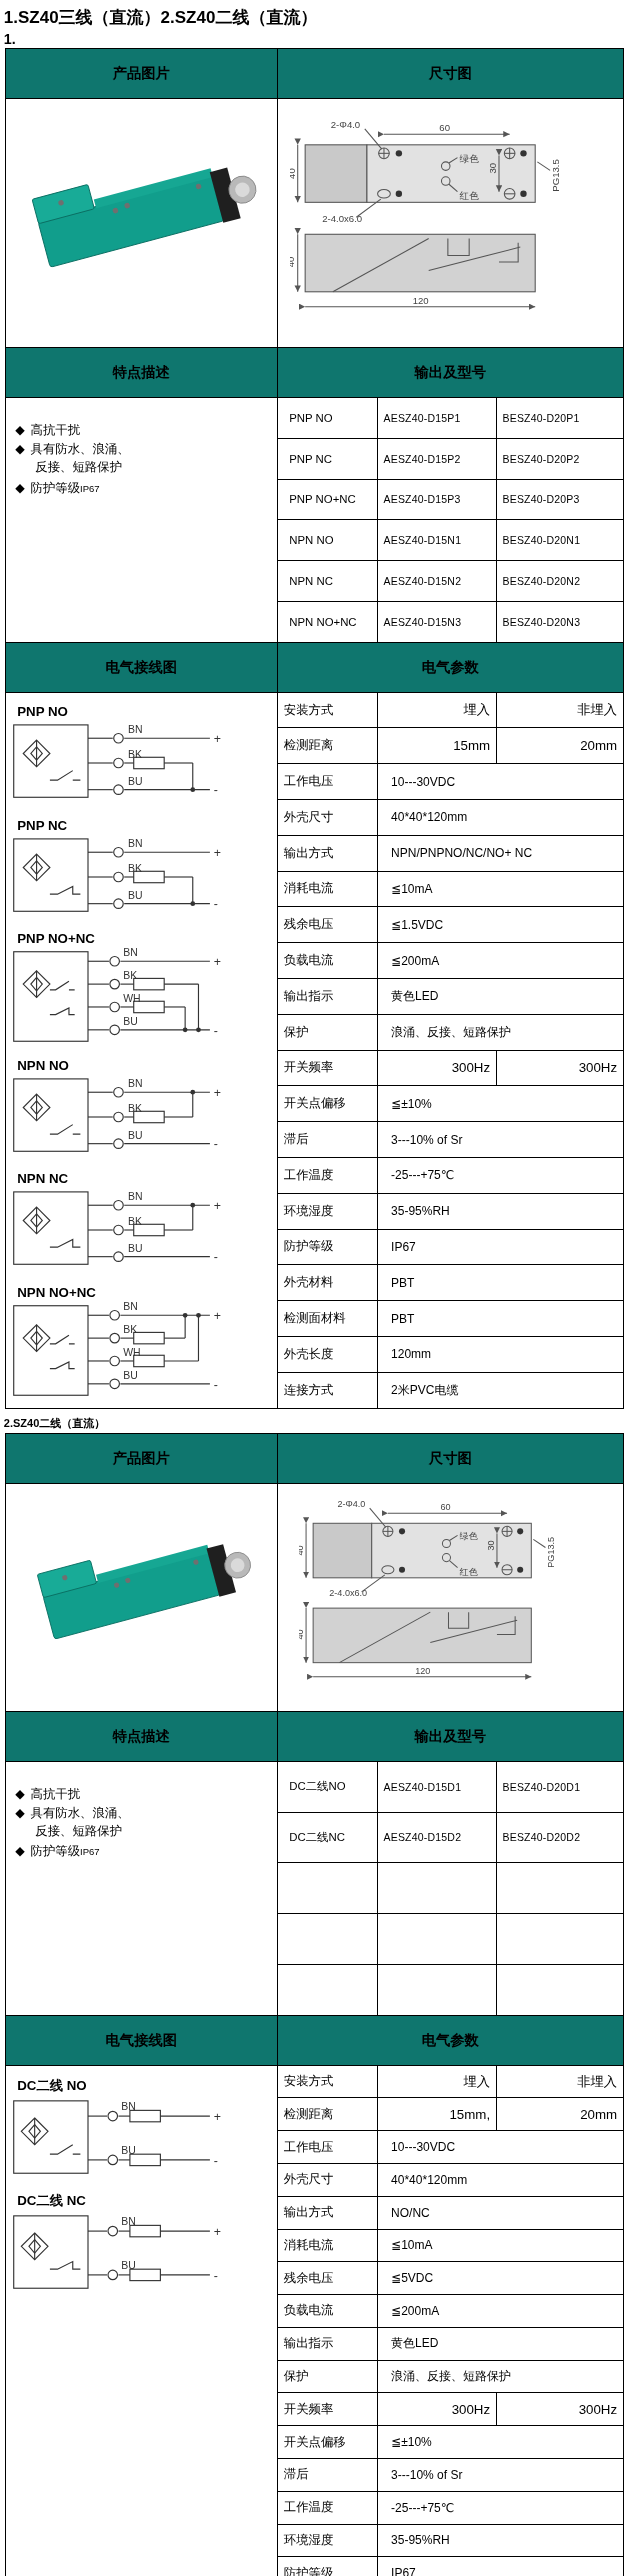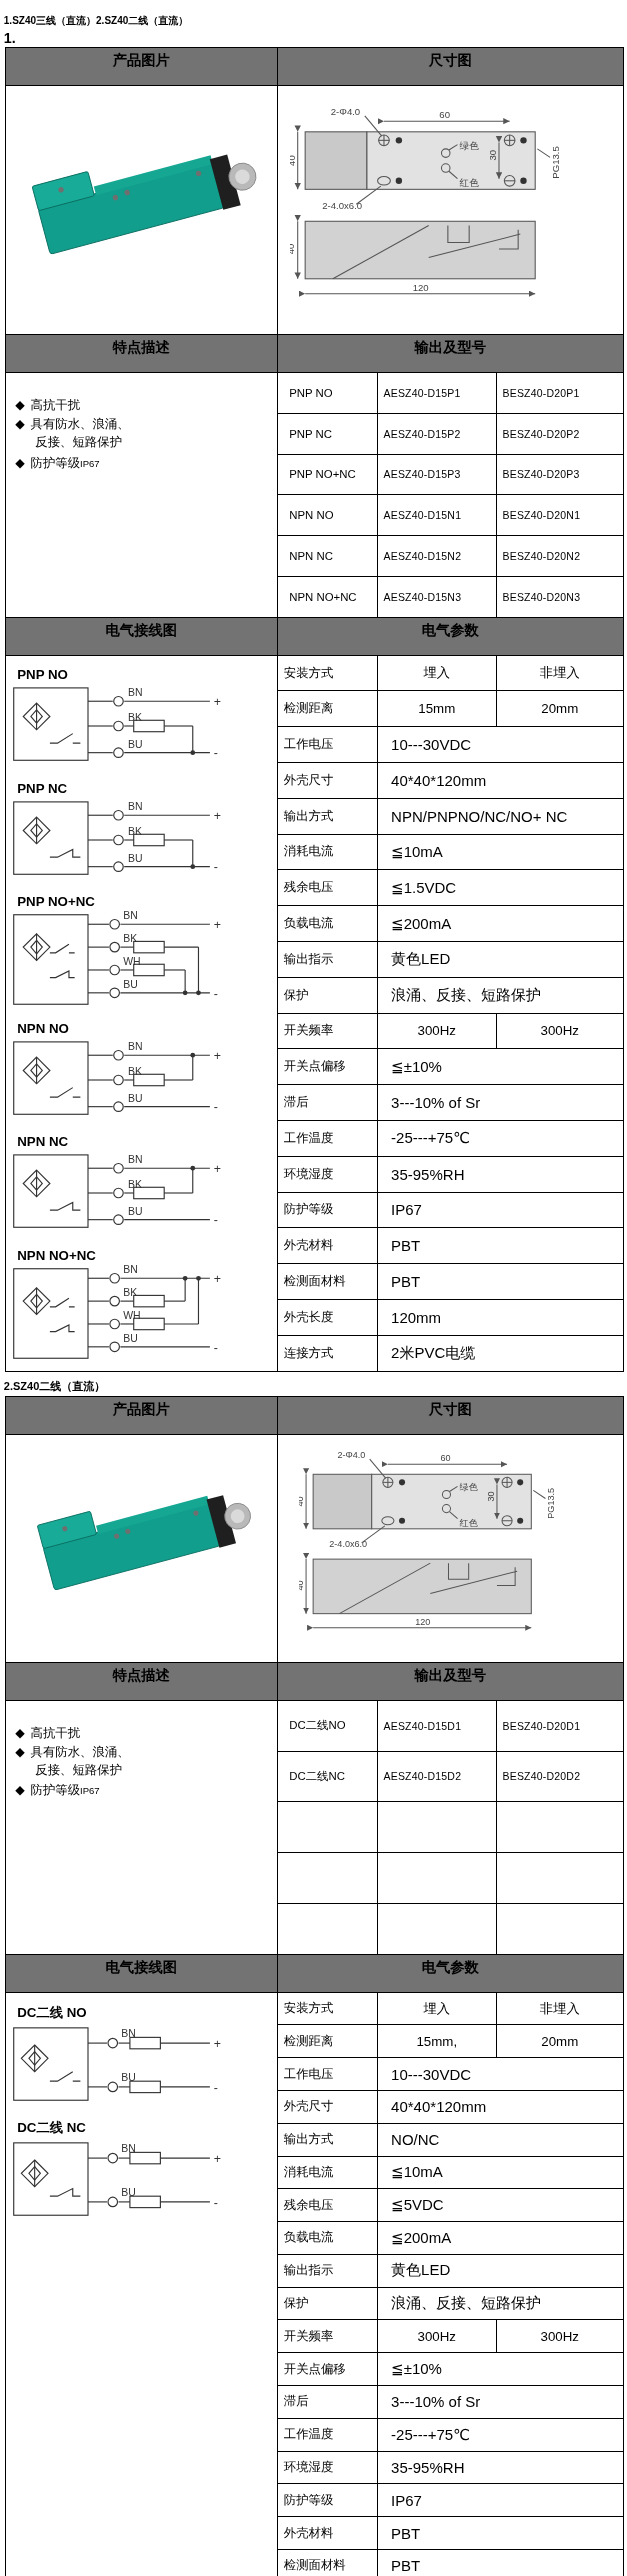--- a/index.html
+++ b/index.html
@@ -1,37 +1,37 @@
 <!DOCTYPE html>
 <html><head>
 <meta charset="utf-8">
 <style>
   html,body{margin:0;padding:0;background:#fff;color:#000;
     font-family:"Liberation Sans","DejaVu Sans",sans-serif;}
   body{width:627px;}
-  .doc-title{font-weight:bold;font-size:10px;padding:5.7px 0 0 3.8px;margin-top:8px;}
+  .doc-title{font-weight:bold;font-size:17px;padding:5.7px 0 0 3.8px;}
   .doc-sub{font-weight:bold;font-size:14.3px;padding:1.9px 0 1.9px 3.8px;}
   .sec2-title{font-weight:bold;font-size:11px;padding:7.6px 0 1.9px 3.8px;}
   table{border-collapse:collapse;table-layout:fixed;width:618px;margin:0 4.8px;border:1.9px solid #000;}
   td{border:1px solid #000;font-size:12.4px;padding:1.9px 5.7px;vertical-align:middle;overflow:hidden;}
-  td.hd{background:#737373;font-weight:bold;text-align:center;font-size:14.3px;
-        vertical-align:top;padding-top:3px;height:32px;}
+  td.hd{background:#0f766e;font-weight:bold;text-align:center;font-size:14.3px;
+        vertical-align:top;padding-top:15px;height:32px;}
   td.imgcell{height:244px;text-align:center;vertical-align:middle;padding:1.9px;}
   td.imgcell2{height:223px;text-align:center;vertical-align:middle;padding:1.9px;}
   td.feat{vertical-align:top;padding:23px 5.7px 3.8px 9.5px;margin-left:19px;}
   .fl{font-size:12.4px;line-height:1.55;}
   .fl .blt{margin-right:5.7px;}
   .fl.ind{padding-left:20px;font-family:Liberation Mono, monospace;}
   .sm{font-size:9.5px;}
   td.otype{font-size:11.4px;padding-left:11.4px;height:36px;}
   td.omod{font-size:10.5px;text-align:left;height:36px;letter-spacing:0.2px;}
   tr.orow2 td{height:46px;}
   td.plabel{font-size:12.4px;padding-left:6px;height:29px;}
-  td.pv{font-size:15px;padding-left:13.3px;height:29px;}
-  td.pvc{font-size:13.3px;text-align:center;height:29px;}
+  td.pv{font-size:12px;padding-left:13.3px;height:29px;}
+  td.pvc{font-size:13.3px;text-align:right;height:29px;}
   tr.prow2 td{height:28px;}
   td.wcell{vertical-align:top;padding:3.8px 1.9px;}
   .wd-title{font-weight:bold;font-size:13.3px;margin:7.6px 0 0 9.5px;}
   .ln{fill:none;stroke:#333;stroke-width:1.2;}
   .dot{fill:#333;stroke:none;}
   .wl{font-size:11px;fill:#333;}
   .ws{font-size:13px;fill:#333;}
   .dl{stroke:#555;stroke-width:1;fill:none;}
   .dimsvg text{font-size:9px;fill:#444;}
 </style>

